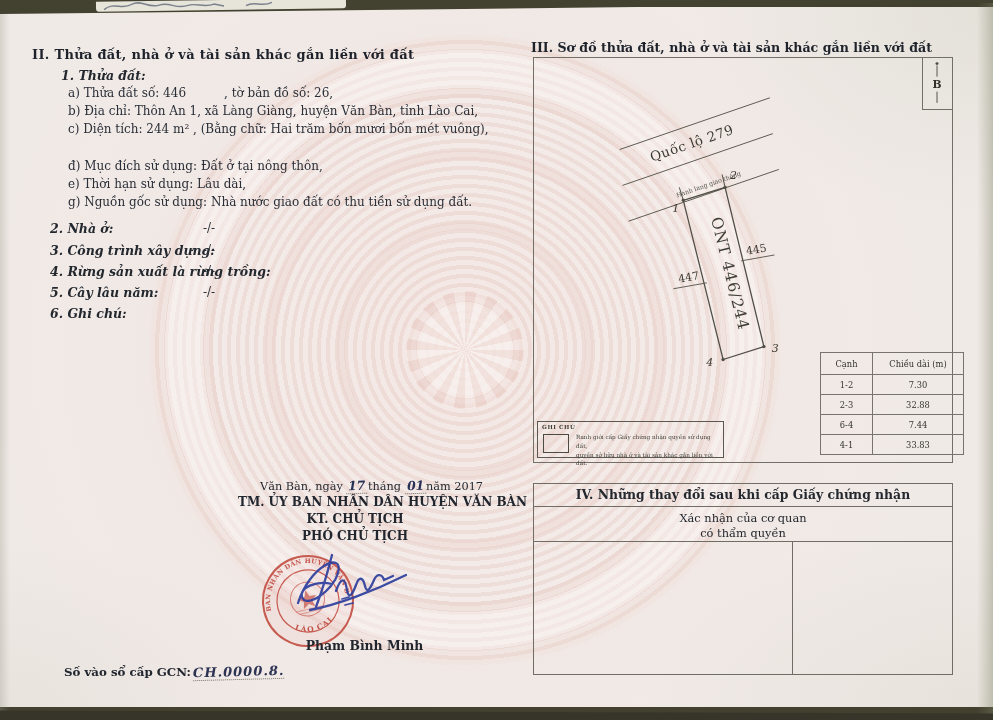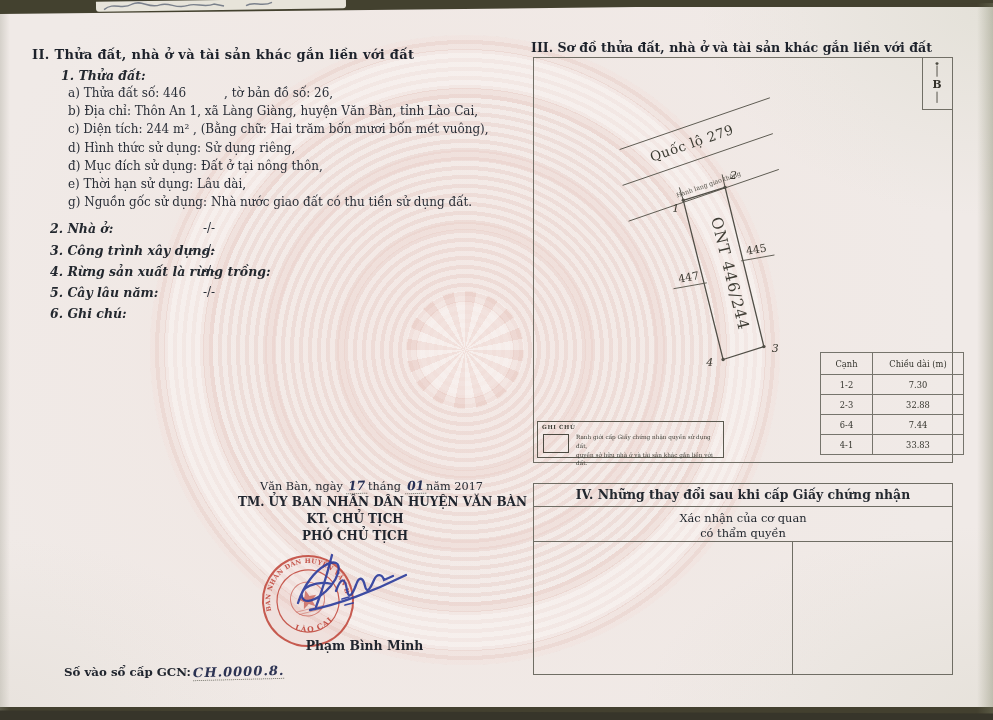--- a/index.html
+++ b/index.html
@@ -106,21 +106,20 @@
   <div class="page">
     <div class="drum"></div>
 
     <div class="t s2-title">II.  Thửa đất, nhà ở và tài sản khác gắn liền với đất</div>
     <div class="t s2-sub">1. Thửa đất:</div>
     <div class="t s2line" style="top:79px;">
       <span>a) Thửa đất số: 446</span><span class="gap"></span><span>, tờ bản đồ số: 26,</span>
     </div>
     <div class="t s2line" style="top:97px;">b) Địa chỉ: Thôn An 1, xã Làng Giàng, huyện Văn Bàn, tỉnh Lào Cai,</div>
     <div class="t s2line" style="top:115px;">c) Diện tích: 244 m² , (Bằng chữ: Hai trăm bốn mươi bốn mét vuông),</div>
-    <div class="t s2line" style="top:134px;">d) Hình thức sử dụng: Sử dụng riêng,</div>
     <div class="t s2line" style="top:152px;">đ) Mục đích sử dụng: Đất ở tại nông thôn,</div>
     <div class="t s2line" style="top:170px;">e) Thời hạn sử dụng: Lâu dài,</div>
     <div class="t s2line" style="top:188px;">g) Nguồn gốc sử dụng: Nhà nước giao đất có thu tiền sử dụng đất.</div>
 
     <div class="t numlbl" style="top:214px;">2. Nhà ở:</div>
     <div class="t numval" style="top:214px;">-/-</div>
     <div class="t numlbl" style="top:236px;">3. Công trình xây dựng:</div>
     <div class="t numval" style="top:236px;">-/-</div>
     <div class="t numlbl" style="top:257px;">4. Rừng sản xuất là rừng trồng:</div>
     <div class="t numval" style="top:257px;">-/-</div>

